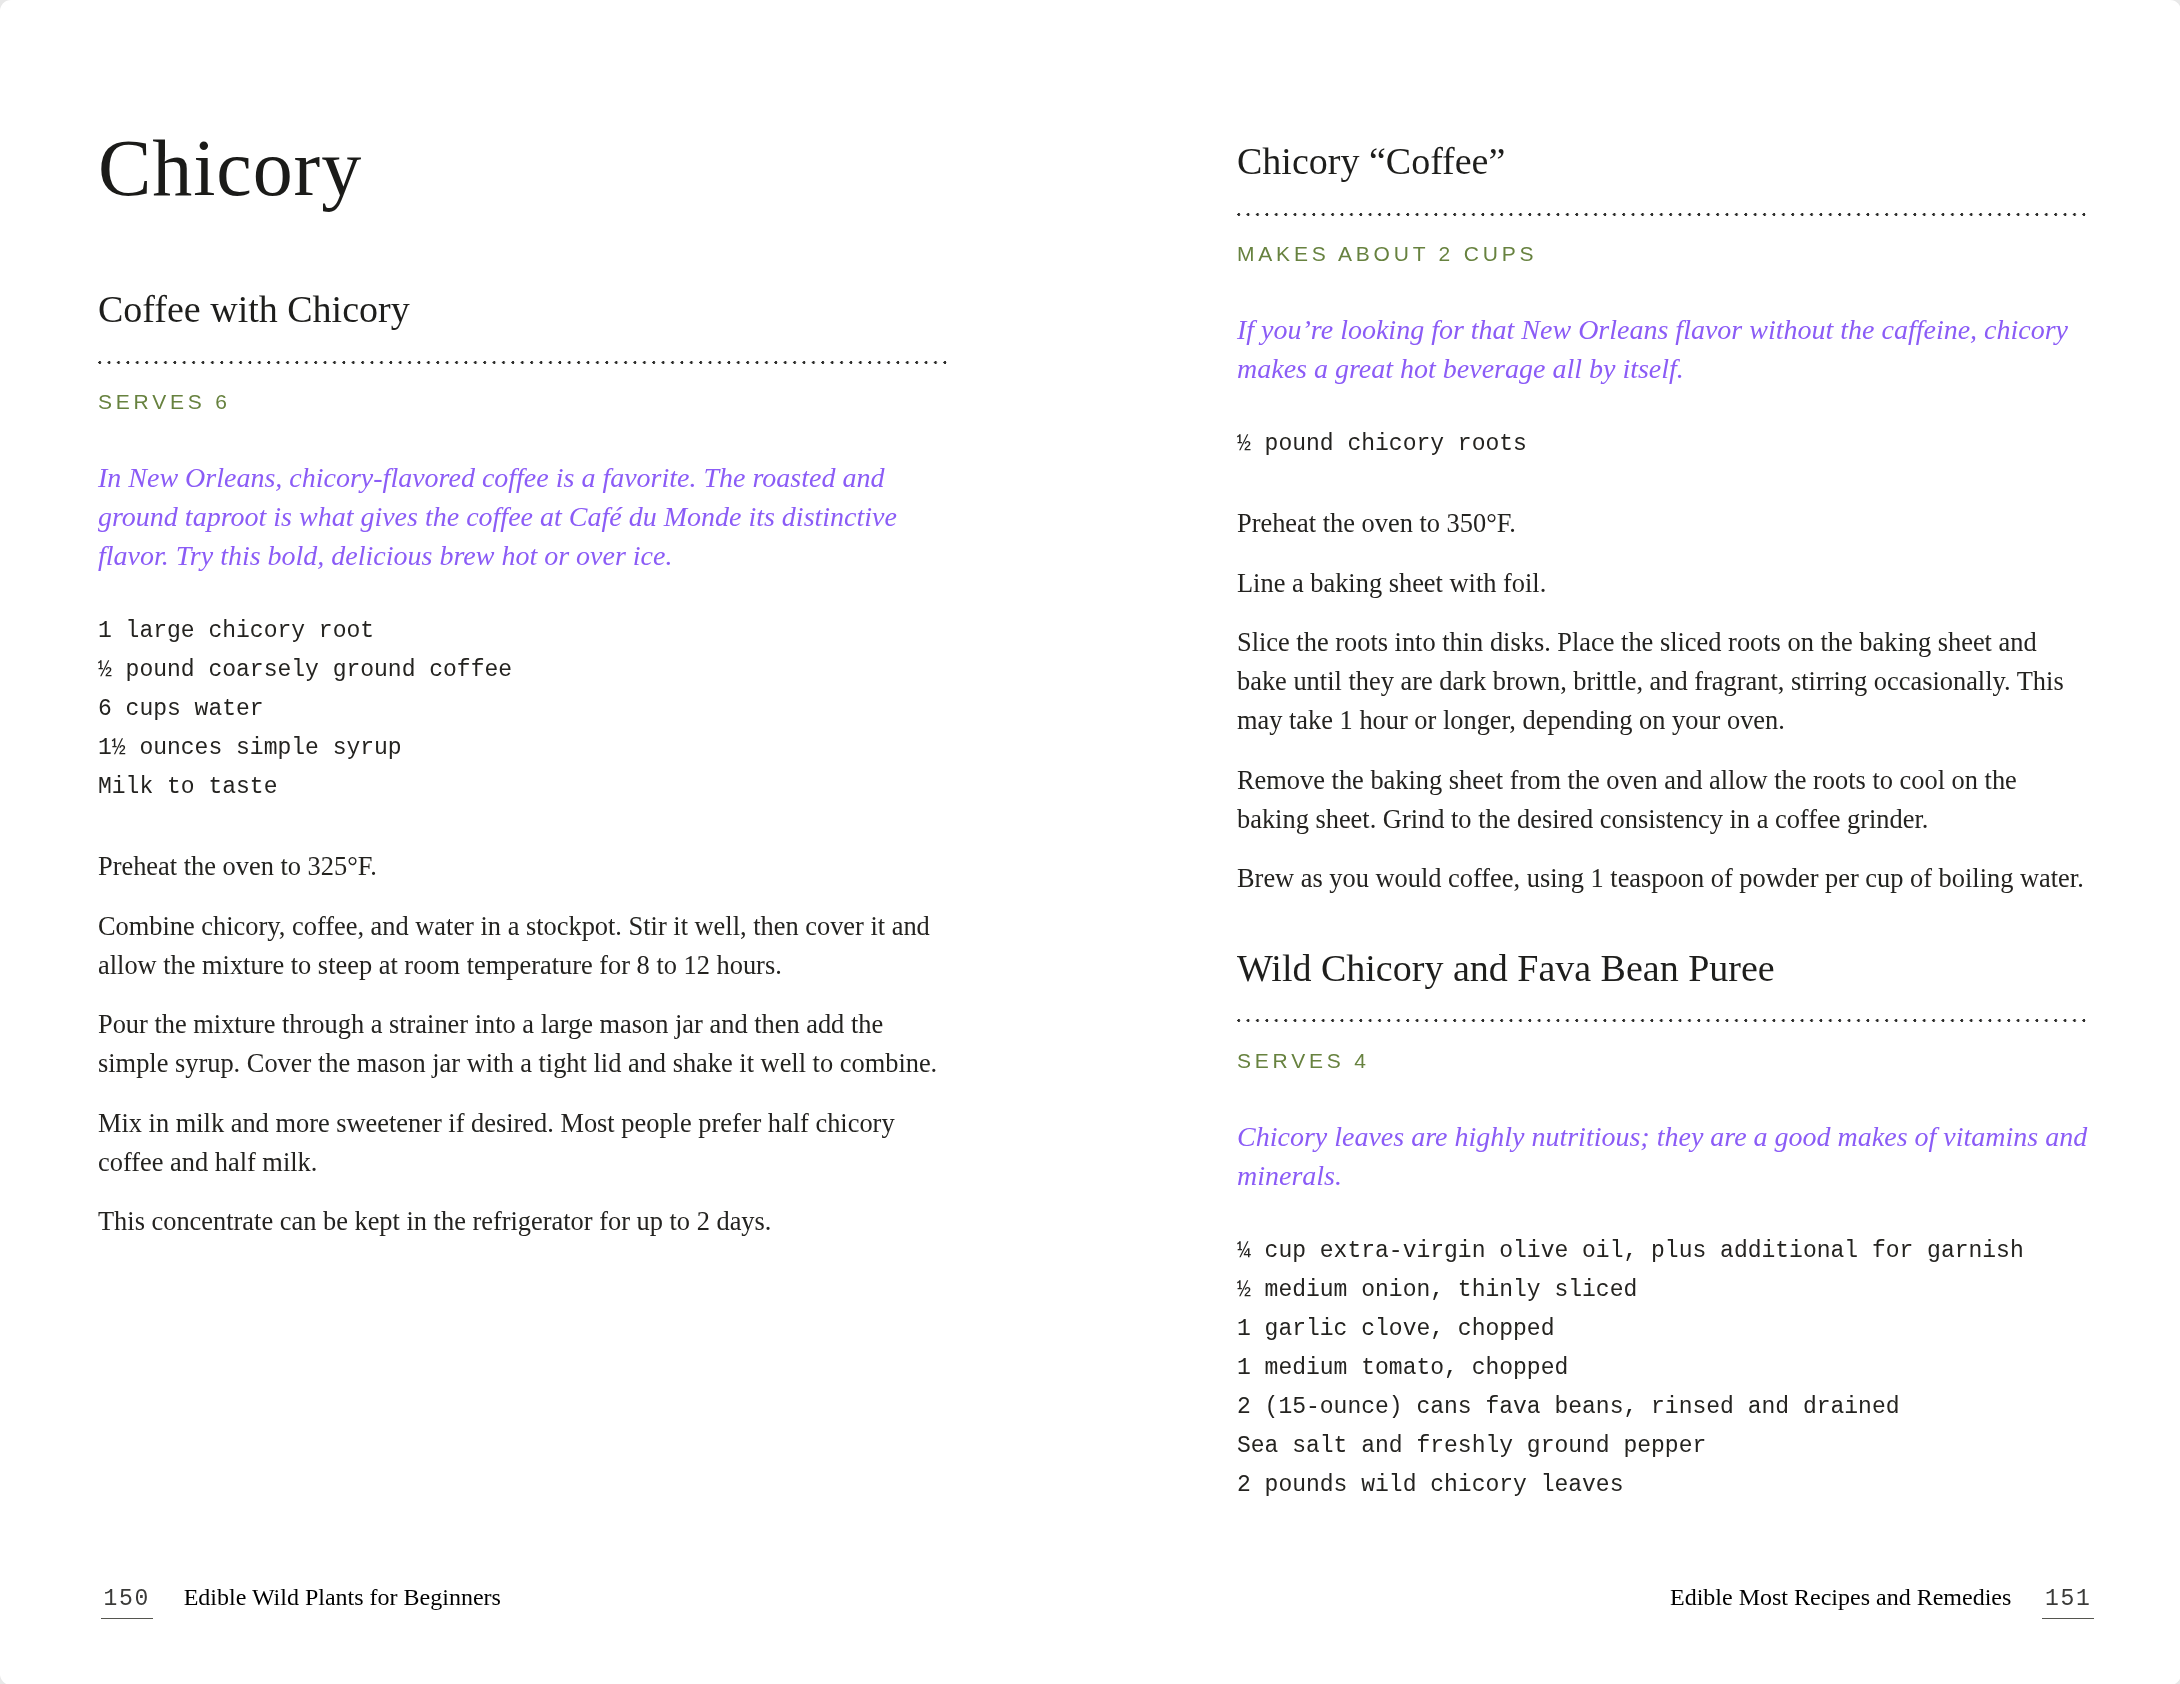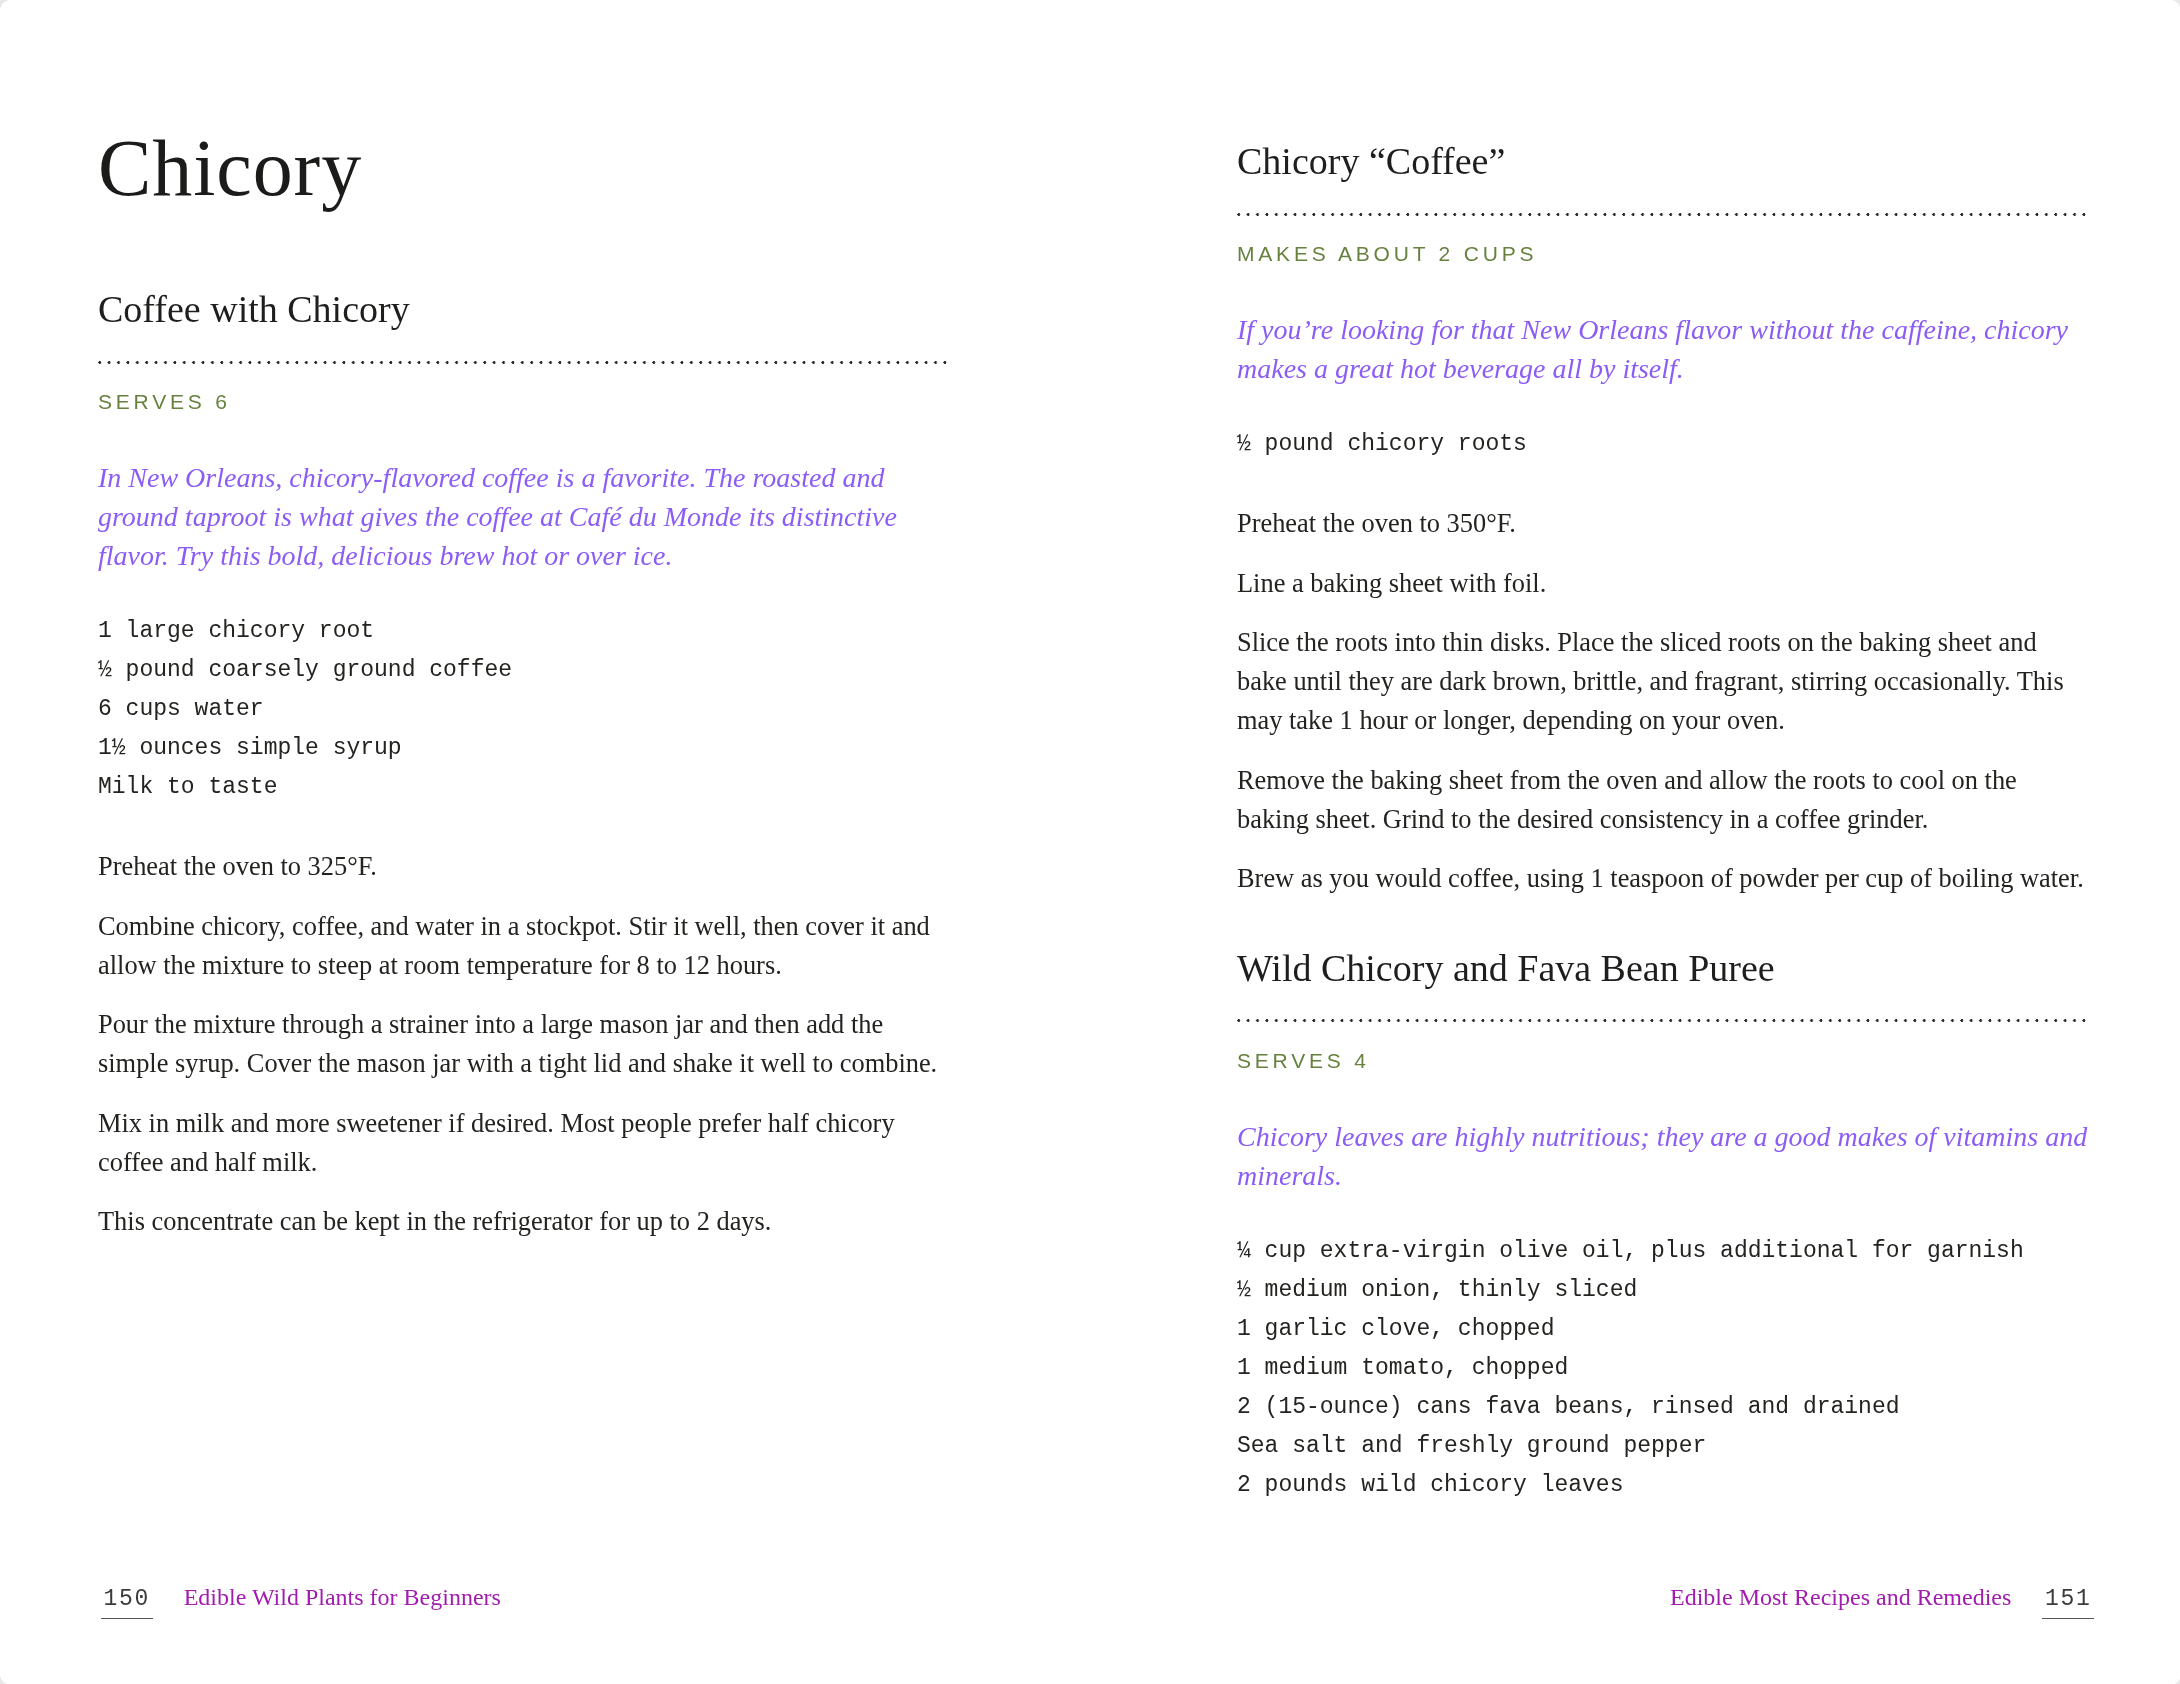--- a/index.html
+++ b/index.html
@@ -84,21 +84,21 @@
   .page-number {
     font-family: "Liberation Mono", "DejaVu Sans Mono", monospace;
     font-size: 23px;
     color: #3b3b39;
     border-bottom: 1.7px solid #55554f;
     padding: 0 2.6px 6px 2.6px;
     letter-spacing: 1.7px;
   }
   .book-title {
     font-size: 24px;
-    color: #a21caf;
+    color: #000000;
     text-align: center;
   }
 </style>
 </head>
 <body>
 
 <div class="spread">
 
   <div class="col col-left">
     <h1 class="chapter-title">Chicory</h1>

